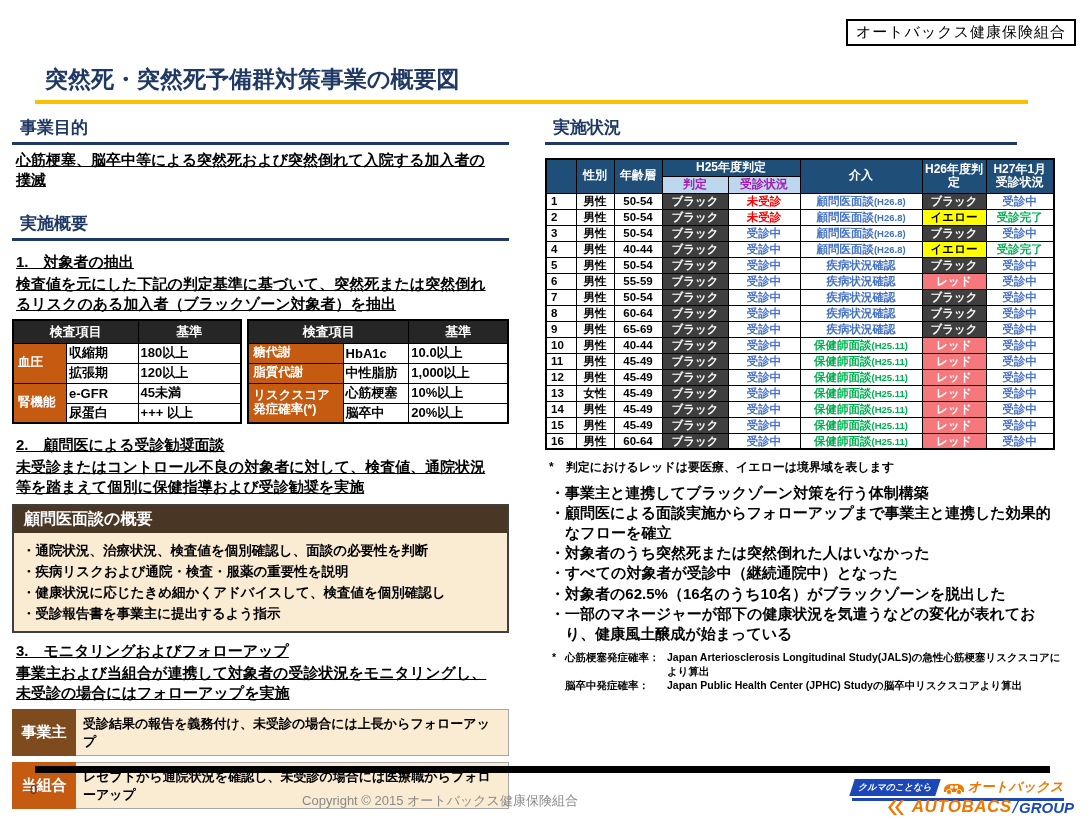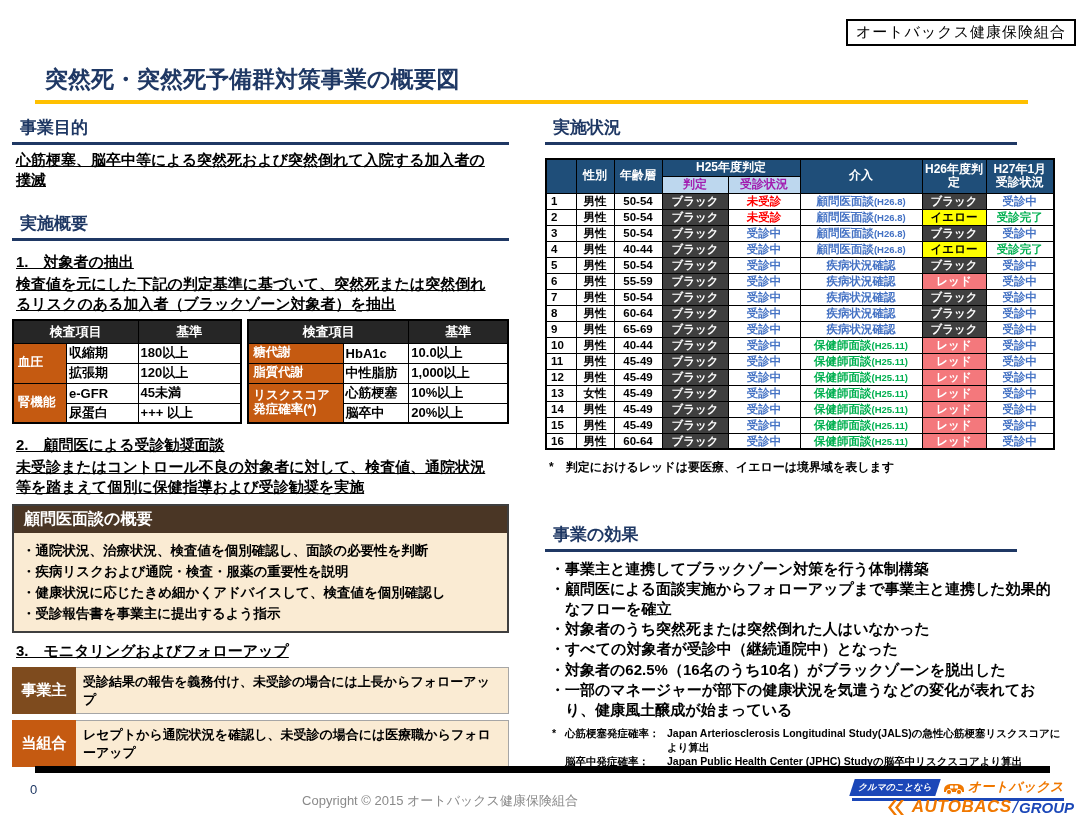--- a/index.html
+++ b/index.html
@@ -184,20 +184,21 @@
     <div class="ibox-head">顧問医面談の概要</div>
     <div class="ibox-body">
         <div>・通院状況、治療状況、検査値を個別確認し、面談の必要性を判断</div>
         <div>・疾病リスクおよび通院・検査・服薬の重要性を説明</div>
         <div>・健康状況に応じたきめ細かくアドバイスして、検査値を個別確認し</div>
         <div>・受診報告書を事業主に提出するよう指示</div>
       </div>
   </div>
 
   <h3 class="step" style="margin-top:9px;">3.　モニタリングおよびフォローアップ</h3>
+  <p class="body" style="margin-top:2px;">事業主および当組合が連携して対象者の受診状況をモニタリングし、未受診の場合にはフォローアップを実施</p>
 
   <div>
       <div class="fu-row">
         <span class="fu-label dark">事業主</span>
         <span class="fu-text">受診結果の報告を義務付け、未受診の場合には上長からフォローアップ</span>
       </div>
       <div class="fu-row">
         <span class="fu-label orange">当組合</span>
         <span class="fu-text">レセプトから通院状況を確認し、未受診の場合には医療職からフォローアップ</span>
       </div>
@@ -390,21 +391,20 @@
           <td class="black-cell">ブラック</td>
           <td class="blue-text">受診中</td>
           <td class="green-text">保健師面談<span class="note">(H25.11)</span></td>
           <td class="red-cell">レッド</td>
           <td class="blue-text">受診中</td>
         </tr>
       </tbody>
     </table>
   <div class="tbl-foot">*　判定におけるレッドは要医療、イエローは境界域を表します</div>
 
-  <h2 class="sec fx-head">事業の効果</h2>
   <div class="effects">
       <div>・事業主と連携してブラックゾーン対策を行う体制構築</div>
       <div>・顧問医による面談実施からフォローアップまで事業主と連携した効果的なフローを確立</div>
       <div>・対象者のうち突然死または突然倒れた人はいなかった</div>
       <div>・すべての対象者が受診中（継続通院中）となった</div>
       <div>・対象者の62.5%（16名のうち10名）がブラックゾーンを脱出した</div>
       <div>・一部のマネージャーが部下の健康状況を気遣うなどの変化が表れており、健康風土醸成が始まっている</div>
     </div>
 
   <div class="study">

